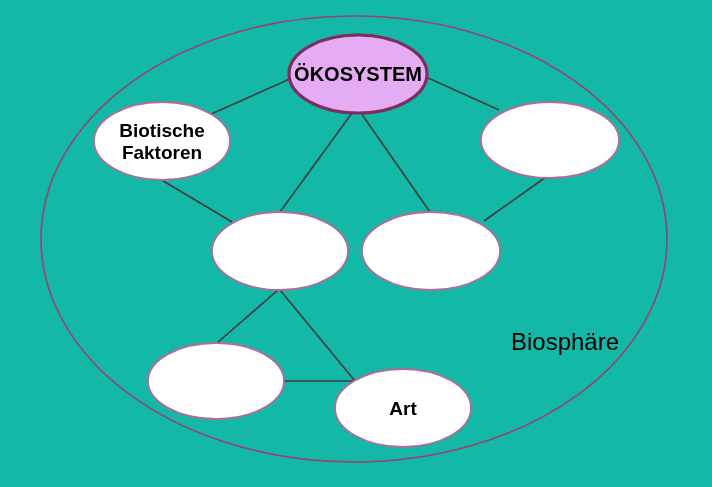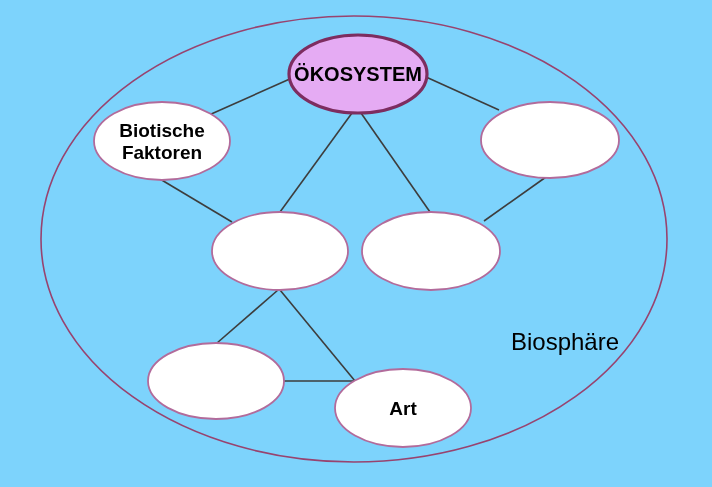--- a/index.html
+++ b/index.html
@@ -4,21 +4,21 @@
 <style>
   html, body {
     margin: 0;
     padding: 0;
     background: #ffffff;
   }
   .canvas {
     position: relative;
     width: 712px;
     height: 487px;
-    background: #7dd3fc;
+    background: #14b8a6;
     overflow: hidden;
   }
   svg text {
     font-family: "Liberation Sans", "DejaVu Sans", sans-serif;
   }
 </style>
 </head>
 <body>
 
 <div class="canvas">

